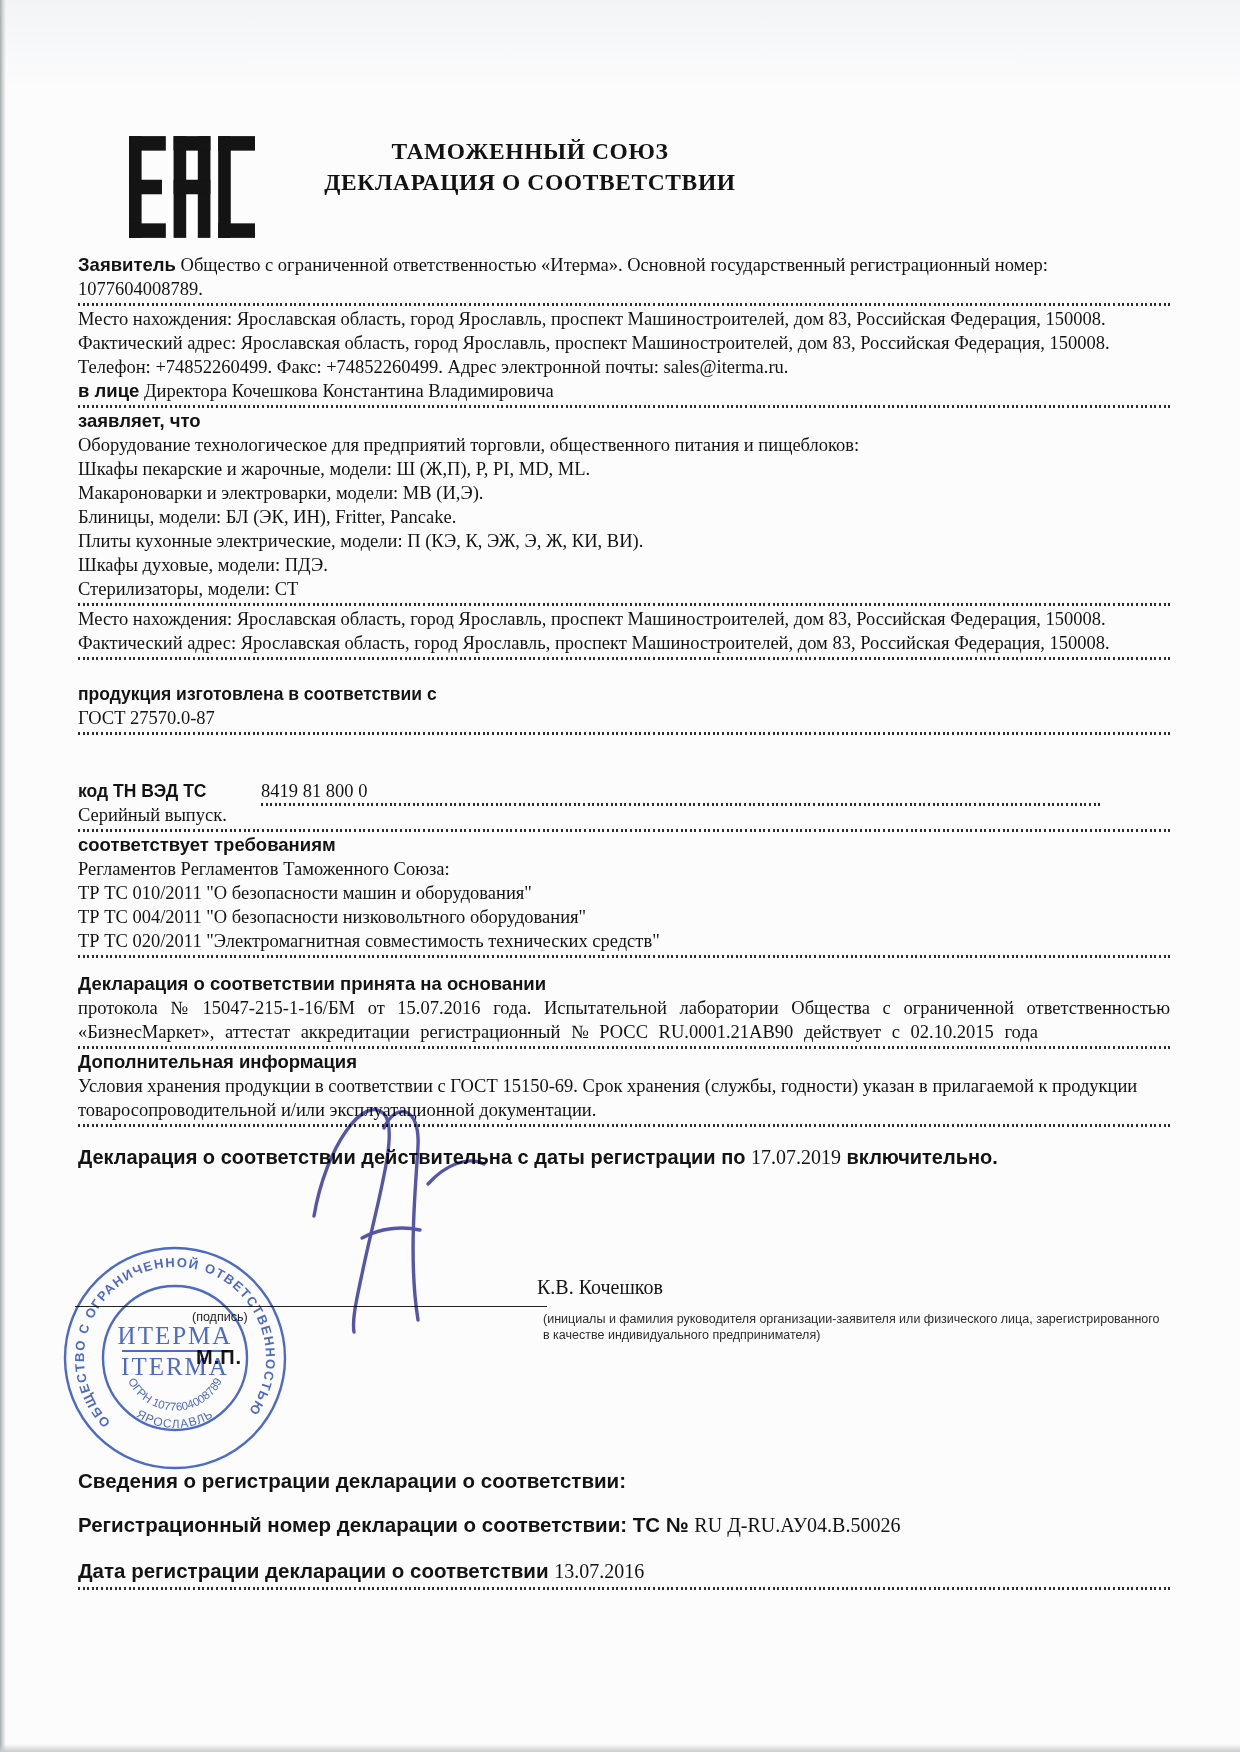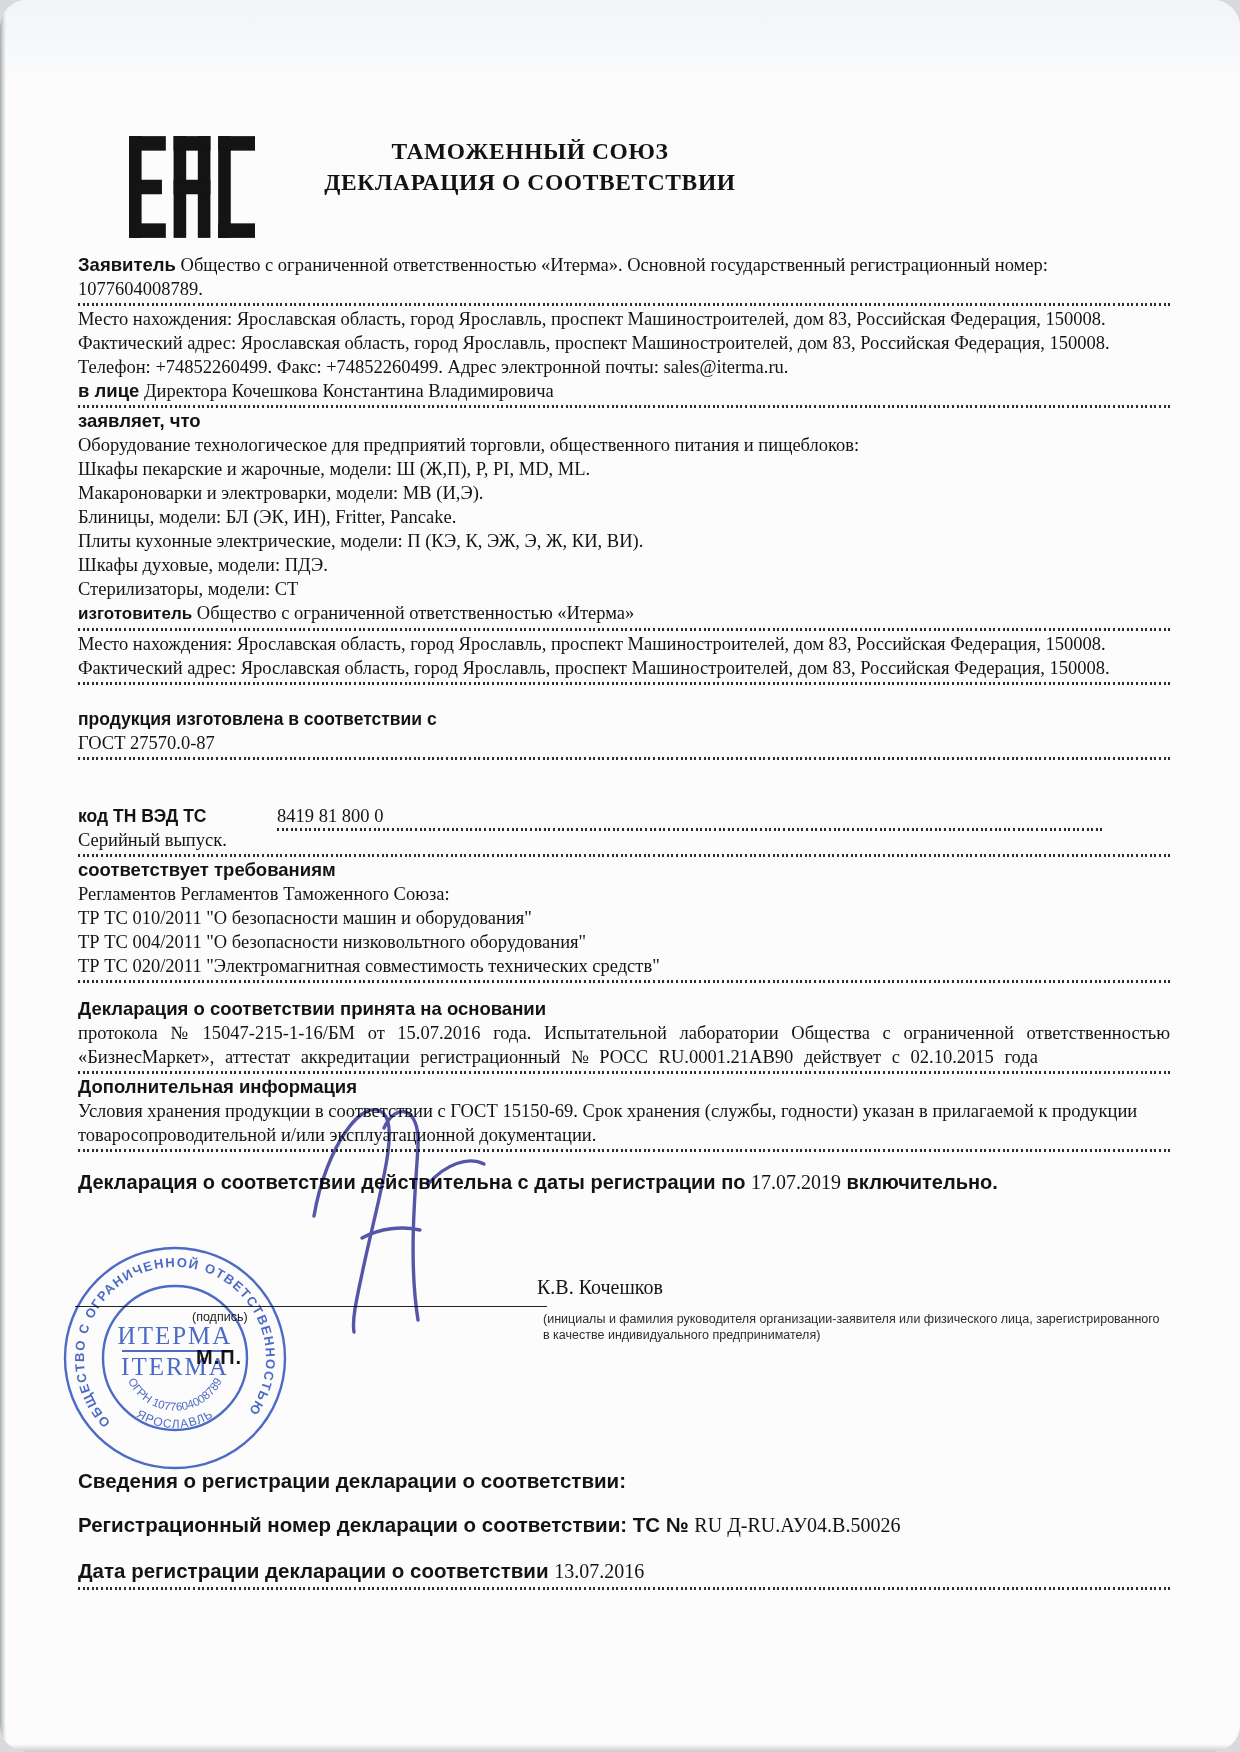--- a/index.html
+++ b/index.html
@@ -1,17 +1,17 @@
 <!DOCTYPE html>
 <html><head>
 <meta charset="utf-8">
 <style>
   html,body{margin:0;padding:0;background:#d9dadb;}
   .page{position:relative;width:1240px;height:1752px;margin:0 auto;background:#fcfcfd;
-        overflow:hidden;font-family:"Liberation Serif",serif;color:#131313;border-radius:27px;}
+        overflow:hidden;font-family:"Liberation Serif",serif;color:#131313;}
   .edge-left{position:absolute;left:0;top:0;width:6px;height:100%;
         background:linear-gradient(to right,#a7acac,#d9dddd 55%,rgba(255,255,255,0));}
   .edge-bottom{position:absolute;left:0;bottom:0;width:100%;height:8px;
         background:linear-gradient(to top,#c9cccc,rgba(255,255,255,0));}
   .shade-top{position:absolute;left:0;top:0;width:100%;height:90px;
         background:linear-gradient(to bottom,#f2f4f5,rgba(255,255,255,0));}
 
   
   .logo{position:absolute;left:129px;top:134px;width:126px;height:106px;}
   .titlebox{position:absolute;left:80px;top:136px;width:900px;text-align:center;
@@ -98,34 +98,30 @@
 
     <div class="lb">заявляет, что</div>
     <div>Оборудование технологическое для предприятий торговли, общественного питания и пищеблоков:</div>
     <div>Шкафы пекарские и жарочные, модели: Ш (Ж,П), Р, PI, MD, ML.</div>
     <div>Макароноварки и электроварки, модели: МВ (И,Э).</div>
     <div>Блиницы, модели: БЛ (ЭК, ИН), Fritter, Pancake.</div>
     <div>Плиты кухонные электрические, модели: П (КЭ, К, ЭЖ, Э, Ж, КИ, ВИ).</div>
     <div>Шкафы духовые, модели: ПДЭ.</div>
     <div>Стерилизаторы, модели: СТ</div>
 
-    <div>
-      <span class="lb" style="font-size:17px;">изготовитель</span>
-      <span>Общество с ограниченной ответственностью «Итерма»</span>
-    </div>
     <div class="dots"></div>
 
     <div>Место нахождения: Ярославская область, город Ярославль, проспект Машиностроителей, дом 83, Российская Федерация, 150008. Фактический адрес: Ярославская область, город Ярославль, проспект Машиностроителей, дом 83, Российская Федерация, 150008.</div>
     <div class="dots"></div>
 
     <div class="lb" style="margin-top:22px;font-size:17.5px;">продукция изготовлена в соответствии с</div>
     <div>ГОСТ 27570.0-87</div>
     <div class="dots"></div>
 
-    <div class="coderow" style="margin-top:44px;gap:16px;">
+    <div class="coderow" style="margin-top:44px;">
       <span class="lb codelabel" style="font-size:17.5px;">код ТН ВЭД ТС</span>
       <span class="codeval">
         <span>8419 81 800 0</span>
         <span class="dots"></span>
       </span>
     </div>
     <div>Серийный выпуск.</div>
     <div class="dots"></div>
 
     <div class="lb">соответствует требованиям</div>

